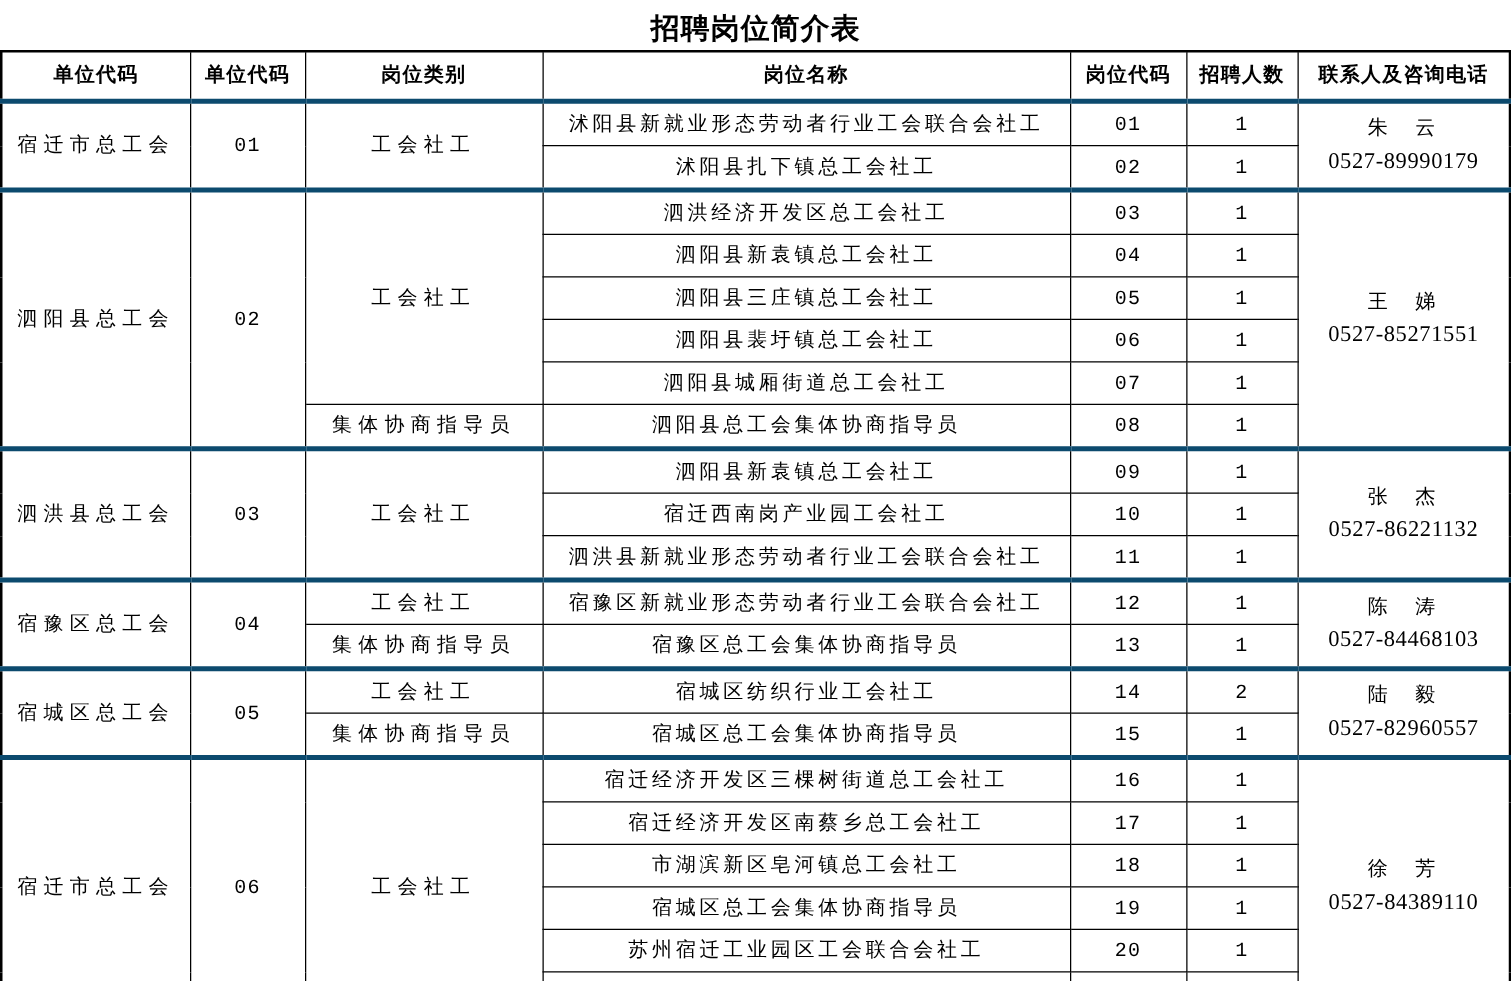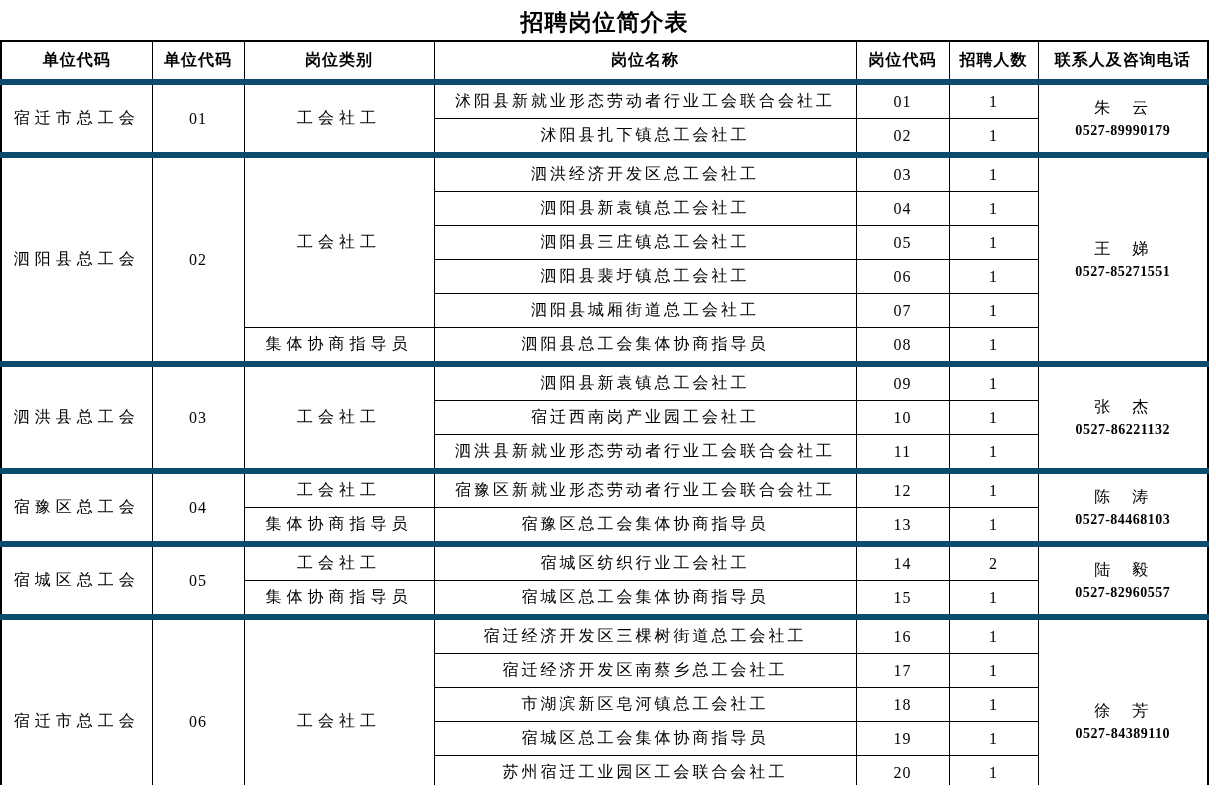--- a/index.html
+++ b/index.html
@@ -38,32 +38,32 @@
   }
   .job-table thead th {
     height: 37px;
     font-family: "Liberation Sans", "DejaVu Sans", sans-serif;
     font-weight: bold;
     font-size: 16px;
     letter-spacing: 1px;
     border-bottom: 2px solid #000;
   }
   .job-table tbody td { height: 33px; font-size: 16px; }
-  .job-table tr.group-start > td { border-top: 6px solid #0c4a6e; }
+  .job-table tr.group-start > td { border-top: 4px solid #0c4a6e; }
   td.unit { letter-spacing: 5px; }
   td.cat  { letter-spacing: 5px; }
   td.pos  { letter-spacing: 3px; }
   td.num  {
-    font-family: Liberation Serif, serif;
+    font-family: Liberation Mono, monospace;
     font-size: 17px;
     letter-spacing: 1px;
   }
   td.contact { line-height: 1.5; }
   .cname { font-size: 16px; letter-spacing: 3px; }
-  .cphone { font-size: 14px; letter-spacing: 0.5px; font-weight: bold; }
+  .cphone { font-size: 18px; letter-spacing: 0.5px; }
 </style>
 </head>
 <body>
 
 <div class="page-title">招聘岗位简介表</div>
 
 <table class="job-table">
   <colgroup>
     <col style="width:151px">
       <col style="width:92px">

